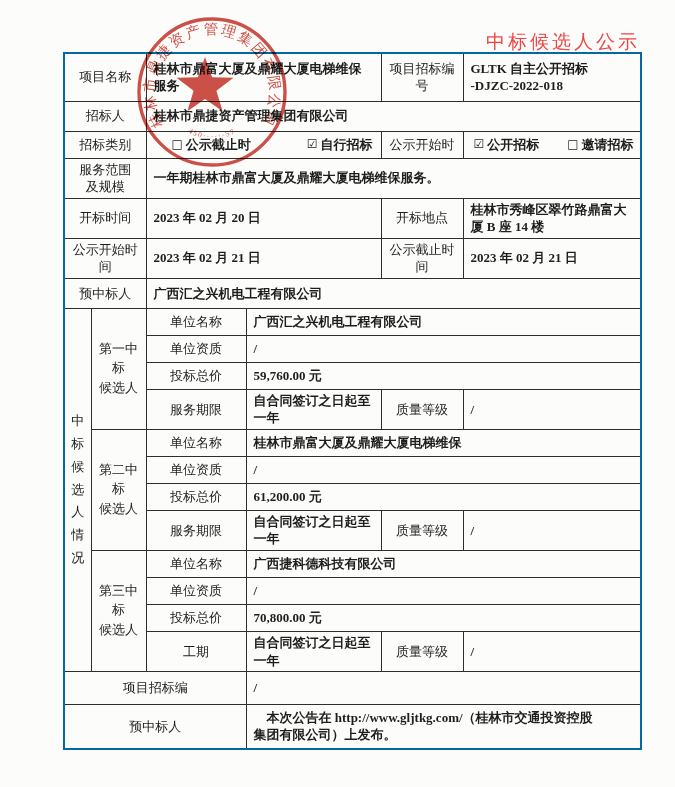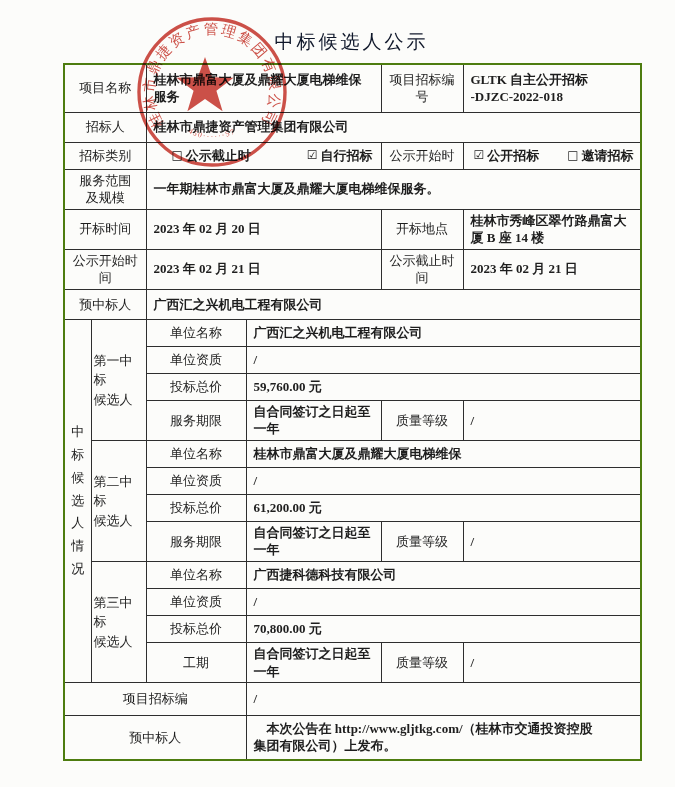--- a/index.html
+++ b/index.html
@@ -6,42 +6,42 @@
   body {
     width:675px; height:787px;
     background:#fcfcfa;
     font-family:"Liberation Serif","DejaVu Serif","DejaVu Sans",serif;
     color:#1e1e1e;
     position:relative;
     overflow:hidden;
   }
   .page-title {
     position:absolute; top:29px; left:63px; width:577px;
-    text-align:center; font-size:19px; letter-spacing:3px; color:#0f172a;
+    text-align:right; font-size:19px; letter-spacing:3px; color:#ef4444;
   }
   table.doc {
-    position:absolute; top:63px; left:63px;
+    position:absolute; top:52px; left:63px;
     width:577px; table-layout:fixed; border-collapse:collapse;
-    border:2px solid #4d7c0f;
+    border:2px solid #0369a1;
     padding-left:48px;
   }
   td {
     border:1px solid #2e2e2e;
     font-size:13px; line-height:1.35;
     padding:2px 4px; vertical-align:middle;
     overflow:hidden;
   }
   td.lab { text-align:center; }
   td.val { text-align:left; padding-left:7px;font-weight:bold; }
   .pl { white-space:pre-line; }
   td.side {
     text-align:center; white-space:pre-line; line-height:1.75;
     padding:0 1px; font-size:13px;
   }
-  td.grp { white-space:pre-line; line-height:1.5; padding:0 2px; }
+  td.grp { text-align:center; white-space:pre-line; line-height:1.5; padding:0 2px;font-family:Liberation Mono, monospace; }
   .cb-cell { padding:2px 2px; }
   .cb-row { display:flex; align-items:center; }
   .cb-opt { display:inline-flex; align-items:center; white-space:nowrap; }
   .cb-box { display:inline-block; margin-right:3px; font-family:"DejaVu Sans",sans-serif; font-size:12px; }
   .cat-a { margin-left:18px; }
   .cat-b { margin-left:56px; }
   .met-a { margin-left:3px; }
   .met-b { margin-left:28px; }
   svg.stamp {
     position:absolute; left:132px; top:12px;

